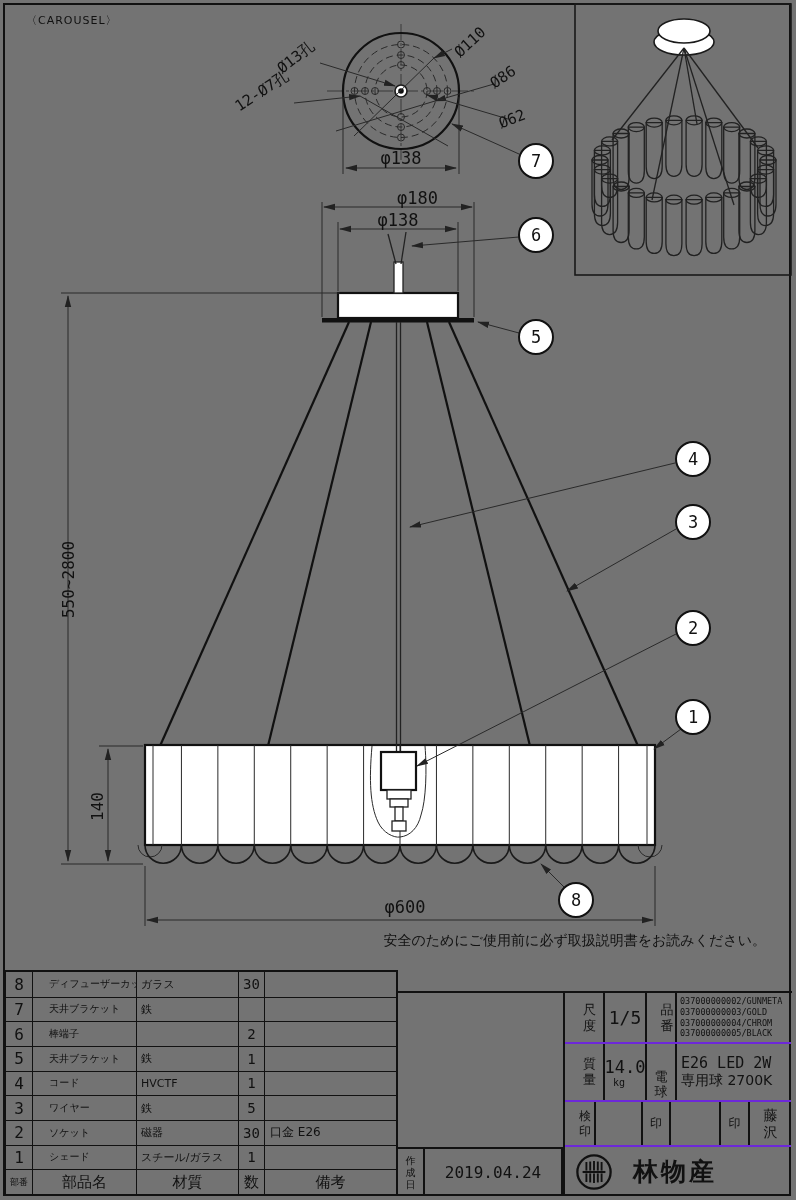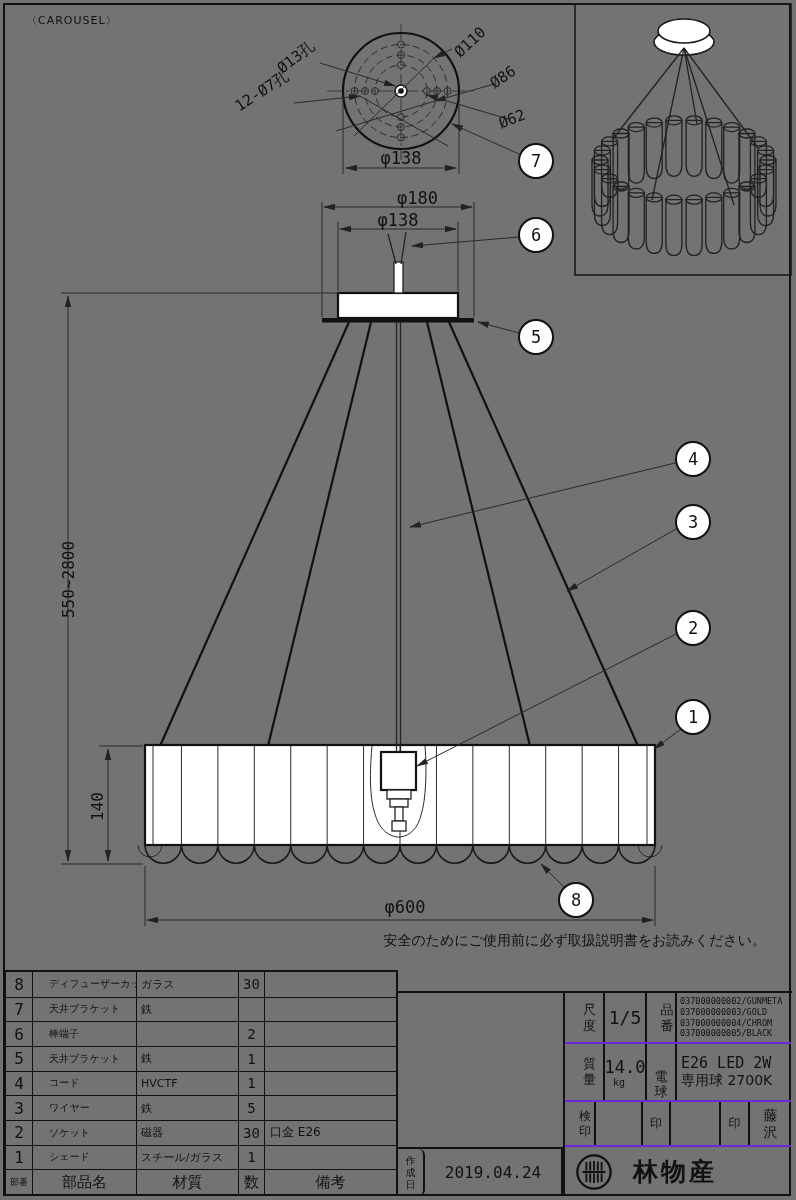--- a/index.html
+++ b/index.html
@@ -396,18 +396,18 @@
           <line x1="20" y1="21.5" x2="20" y2="31.5"></line>
             <line x1="24" y1="21.5" x2="24" y2="31"></line>
           <line x1="28" y1="21.5" x2="28" y2="30.5"></line>
         </g>
       </svg>
       <div class="company">林物産</div>
     </div>
   </div>
 
   <div class="dateblock">
-    <div class="tc" style="width:27px;border-radius:6px;">
+    <div class="tc" style="width:27px;">
         <div class="vlab" style="font-size:10px;">作成日</div>
       </div>
     <div class="tc mono" style="flex:1;font-size:16px;">2019.04.24</div>
   </div>
 </div>
 
 </body></html>

